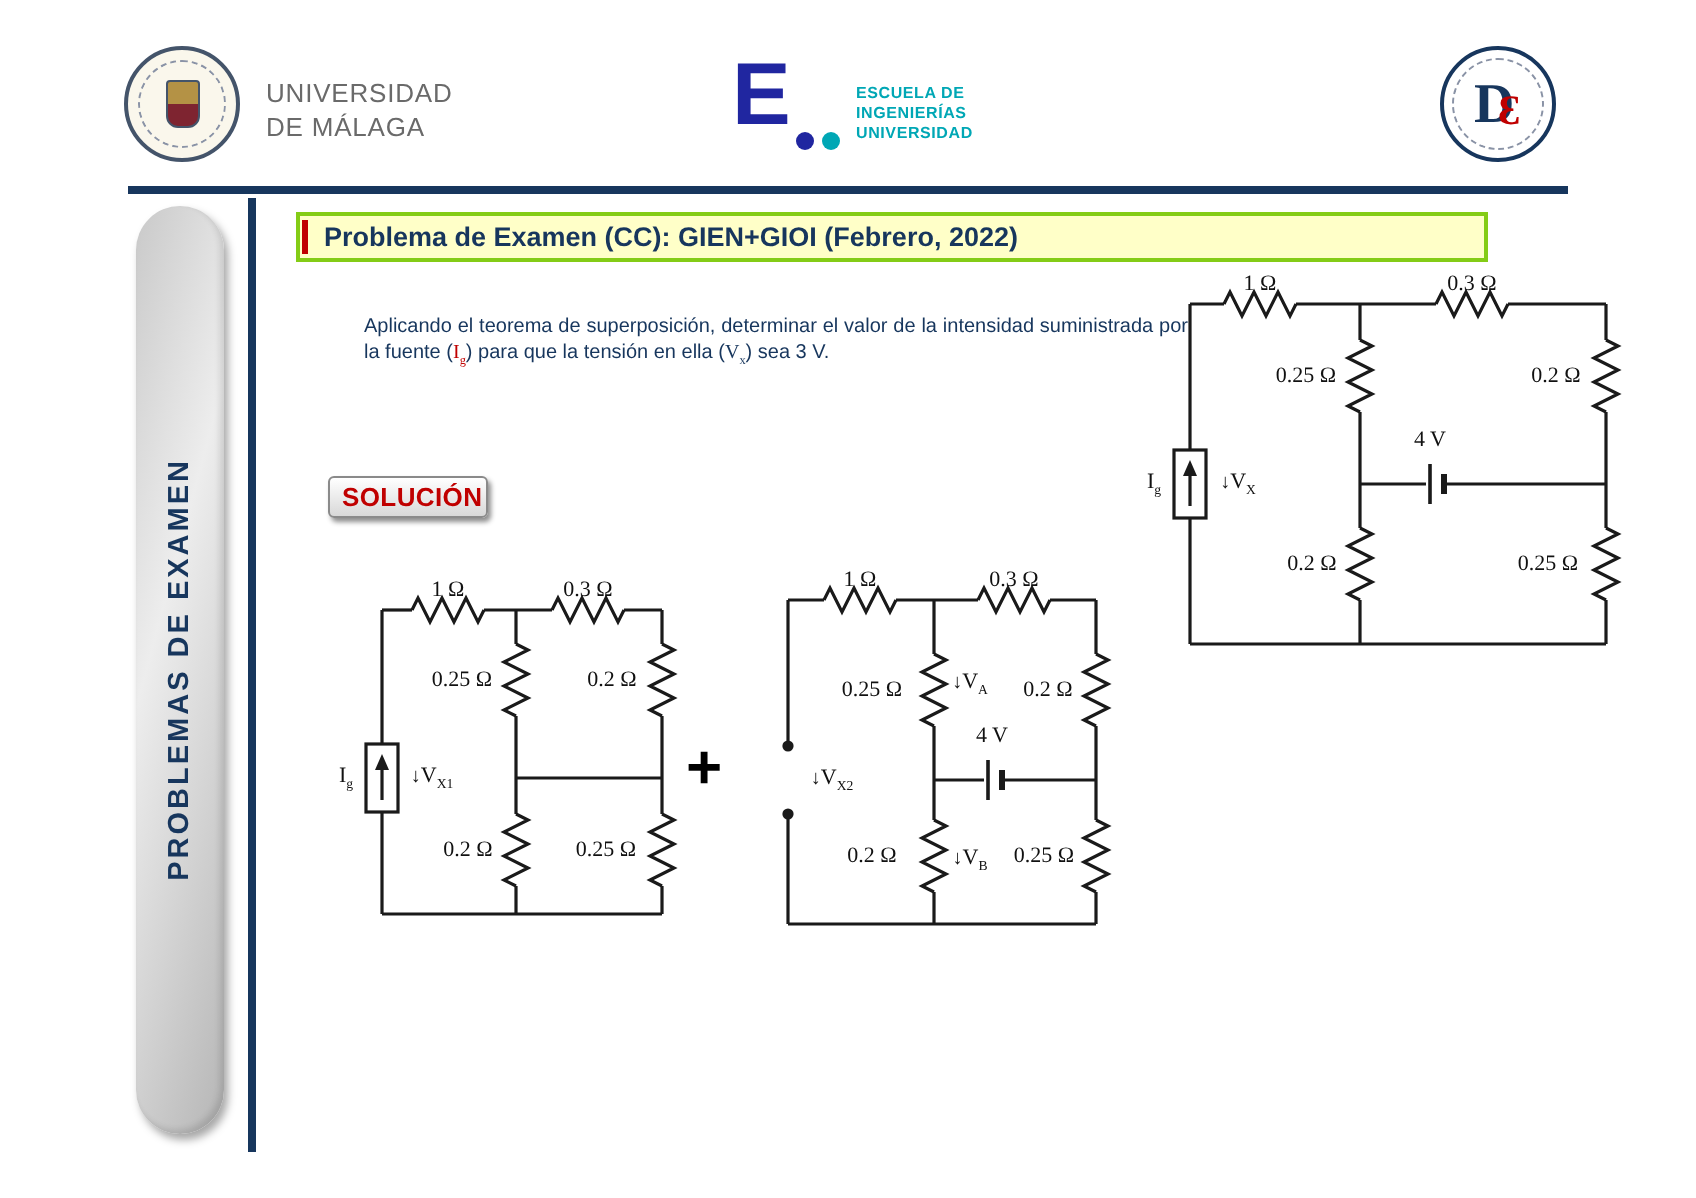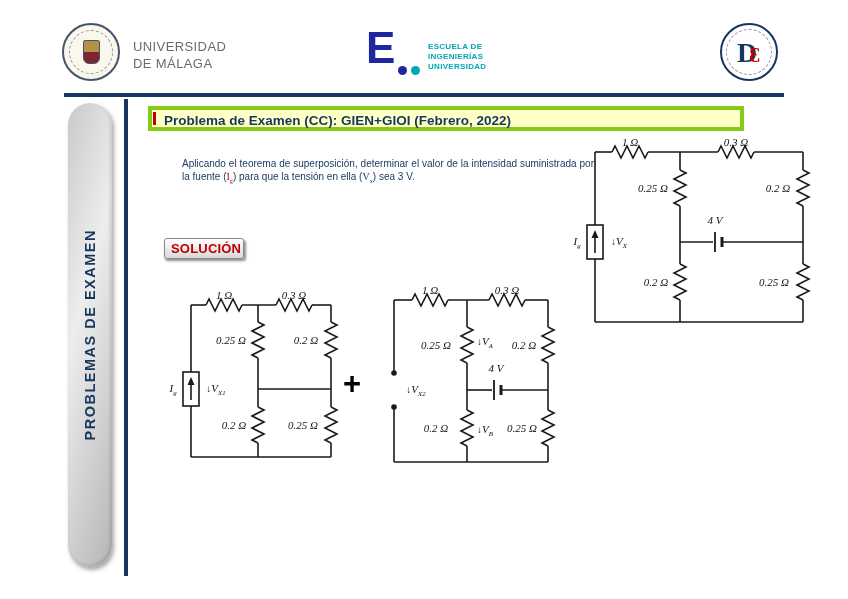--- a/index.html
+++ b/index.html
@@ -40,36 +40,36 @@
   
   .side-pill{position:absolute;left:68px;top:103px;width:44px;height:464px;border-radius:22px;
             background:linear-gradient(105deg,#c9c9c9,#ededed 40%,#b9b9b9 96%);
             box-shadow:2px 3px 4px rgba(0,0,0,.35), inset -2px -2px 3px rgba(0,0,0,.12);
             display:flex;align-items:center;justify-content:center;}
   .side-pill span{writing-mode:vertical-rl;transform:rotate(180deg);white-space:nowrap;
             font-weight:bold;font-size:14.5px;letter-spacing:1.5px;color:#17365d;}
 
   
   .title-bar{position:absolute;left:148px;top:106px;width:596px;height:25px;background:#ffffc8;
-            border:4px solid #84cc16;box-sizing:border-box;}
+            border:2px solid #84cc16;box-sizing:border-box;}
   .title-accent{position:absolute;left:1px;top:2px;bottom:2px;width:3px;background:#c00000;}
   .title-text{position:absolute;left:12px;top:0;line-height:21px;font-size:13.5px;font-weight:bold;color:#17365d;}
   .problem{position:absolute;left:152px;top:147px;width:412px;font-size:10px;line-height:1.33;
             text-align:justify;color:#17365d;margin-left:30px;}
   .var{font-family:"Liberation Serif",serif;}
   .red{color:#c00000;}
   sub{font-size:.62em;}
   .sol-btn{position:absolute;left:164px;top:238px;width:80px;height:21px;border:1px solid #8a8a8a;
             border-radius:3px;background:linear-gradient(#ffffff,#d8d8d8);
             box-shadow:1.5px 2px 2.5px rgba(0,0,0,.45);
             font-family:"Liberation Sans",sans-serif;font-size:13px;font-weight:bold;color:#c00000;
             letter-spacing:.2px;cursor:pointer;}
 
   
-  .circuit{position:absolute;font-style:italic;}
+  .circuit{position:absolute;}
   .circuit svg line, .circuit svg polyline{stroke:#1a1a1a;}
   .clabel{position:absolute;transform:translate(-50%,-50%);white-space:nowrap;
           font-family:"Liberation Serif",serif;font-size:11px;color:#111;}
   .clabel .arr{font-size:10px;}
   .plus-op{position:absolute;left:337px;top:366px;width:30px;text-align:center;
           font-size:31px;font-weight:bold;color:#000;}
   .formula{position:absolute;left:298px;top:513px;width:164px;text-align:center;
           font-family:"Liberation Serif",serif;font-size:14.5px;color:#000;}
 </style>
 </head>

